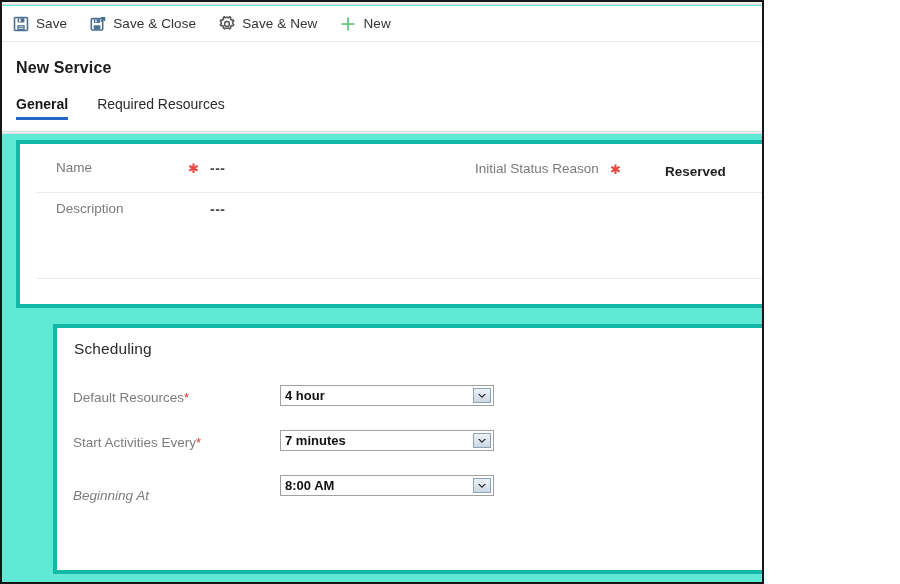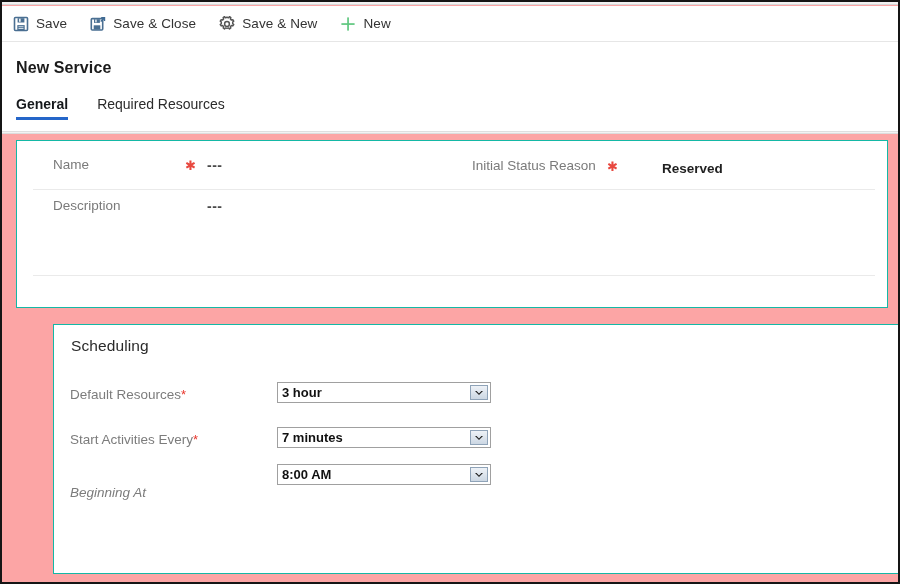--- a/index.html
+++ b/index.html
@@ -12,24 +12,24 @@
     width: 900px;
     height: 584px;
     background: #ffffff;
     font-family: "Liberation Sans", sans-serif;
     overflow: hidden;
   }
 
   
   .window {
     position: relative;
-    width: 900px;
+    width: 764px;
     height: 584px;
     border: 2px solid #151515;
-    background: #fca5a5;
+    background: #5eead4;
     overflow: hidden;
   }
   .top-hairline {
     position: absolute;
     left: 0; right: 0; top: 0;
     height: 3px;
     background: #f2f2f2;
     border-bottom: 1px solid #d8d8d8;
   }
 
@@ -114,21 +114,21 @@
     height: 3px;
     background: #f3f3f3;
     border-top: 1px solid #dfdfdf;
     border-bottom: 1px solid #dcdcdc;
   }
 
   
   .card {
     position: absolute;
     background: #ffffff;
-    border: 1px solid #14b8a6;
+    border: 4px solid #14b8a6;
   }
   #card-general {
     left: 14px; top: 138px;
     width: 872px; height: 168px;
   }
   #card-scheduling {
     left: 14px; top: 322px;
     width: 872px; height: 250px; margin-left: 37px;
   }
 
@@ -313,21 +313,21 @@
   </div>
 
   <div class="card" id="card-scheduling">
 
     <div class="section-title">Scheduling</div>
 
     <div class="sel-label" style="left:16px; top:62px;">
       <span>Default Resources</span><span class="star-inline">*</span>
     </div>
     <div class="ddl" style="left:223px; top:57px;">
-      <div class="ddl-text">3 hour</div>
+      <div class="ddl-text">4 hour</div>
       <div class="ddl-arrow">
         <svg width="10" height="8" viewBox="0 0 10 8">
             <path d="M1 2 l4 4 4 -4 -1.6 0 L5 4.4 2.6 2 z" fill="#1c1c1c"></path>
           </svg>
       </div>
     </div>
 
     <div class="sel-label" style="left:16px; top:107px;">
       <span>Start Activities Every</span><span class="star-inline">*</span>
     </div>
@@ -336,21 +336,21 @@
       <div class="ddl-arrow">
         <svg width="10" height="8" viewBox="0 0 10 8">
             <path d="M1 2 l4 4 4 -4 -1.6 0 L5 4.4 2.6 2 z" fill="#1c1c1c"></path>
           </svg>
       </div>
     </div>
 
     <div class="sel-label" style="left:16px; top:160px;font-style:italic;">
       <span>Beginning At</span>
     </div>
-    <div class="ddl" style="left:223px; top:139px;gap:8px;">
+    <div class="ddl" style="left:223px; top:147px;gap:8px;">
       <div class="ddl-text">8:00 AM</div>
       <div class="ddl-arrow">
         <svg width="10" height="8" viewBox="0 0 10 8">
             <path d="M1 2 l4 4 4 -4 -1.6 0 L5 4.4 2.6 2 z" fill="#1c1c1c"></path>
           </svg>
       </div>
     </div>
 
   </div>
 

